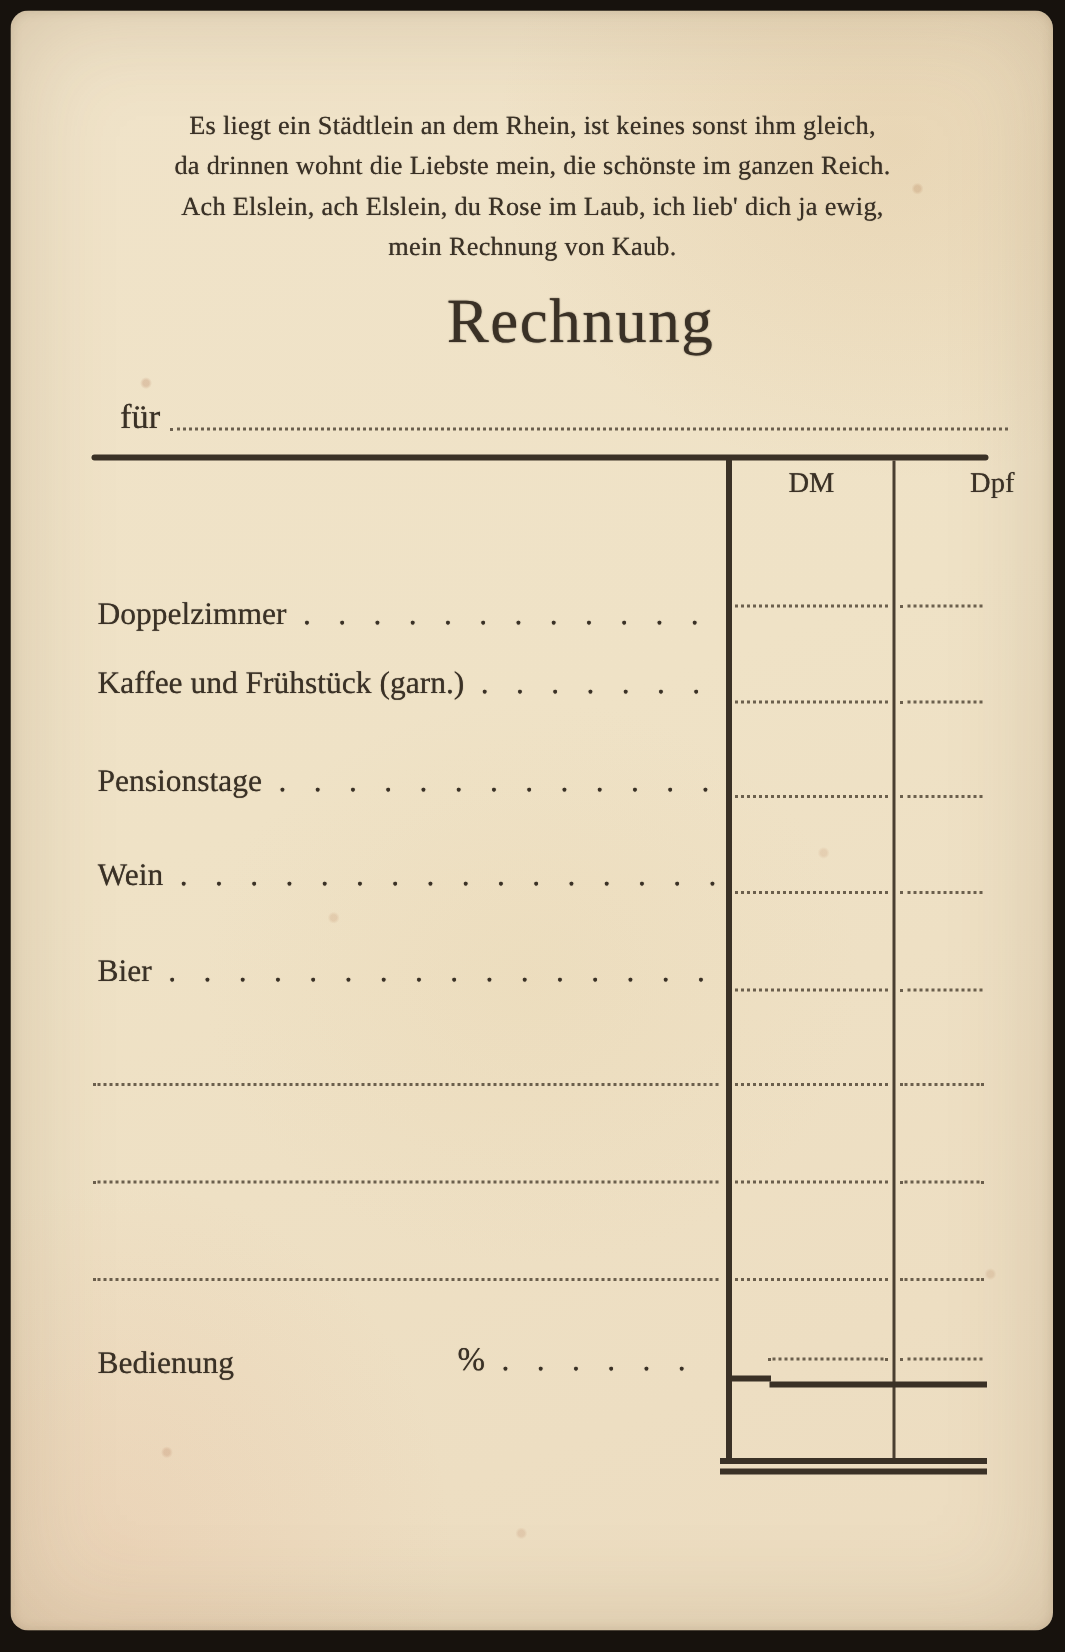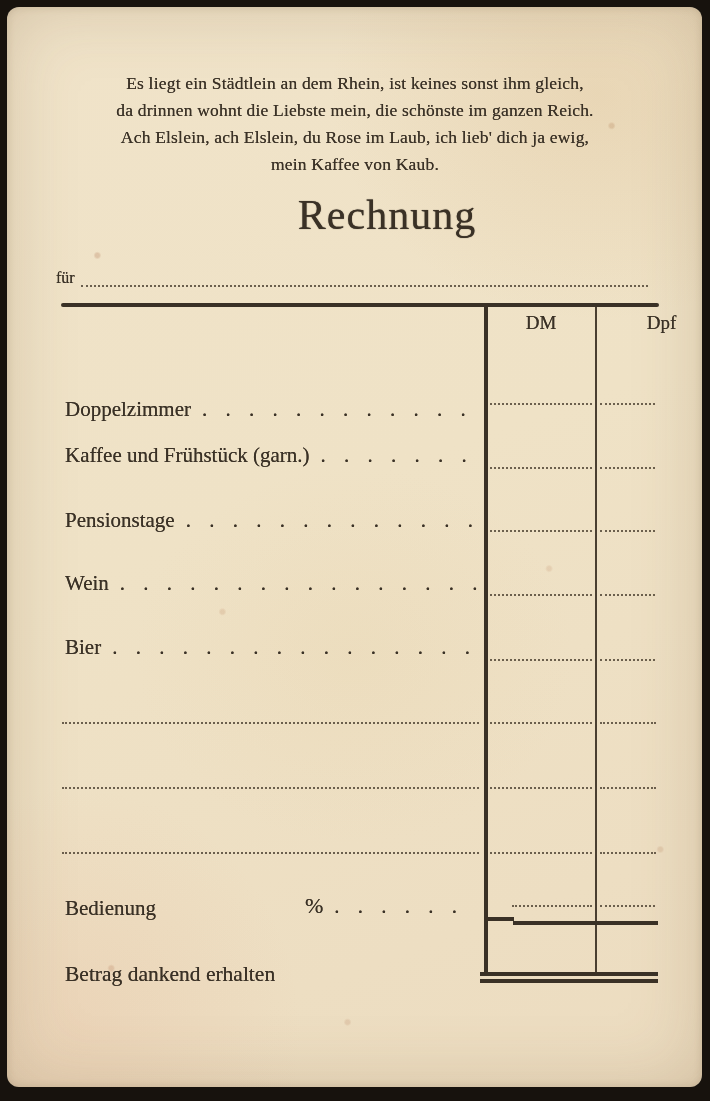--- a/index.html
+++ b/index.html
@@ -34,23 +34,23 @@
     font-size:17.5px;line-height:27px;letter-spacing:.2px;
     text-shadow:0 0 .5px rgba(58,49,38,.85);
   }
   .title{
     left:0;top:190px;width:710px;text-align:center;
     font-size:42px;line-height:50px;letter-spacing:1px;
     text-shadow:0 0 .9px rgba(58,49,38,.95);
     margin-left:32px;
   }
   .for-row{
-    left:56px;top:264px;width:592px;height:28px;
+    left:80px;top:264px;width:592px;height:28px;
     display:flex;align-items:flex-start;
-    font-size:16px;line-height:28px;
+    font-size:23px;line-height:28px;
     text-shadow:0 0 .5px rgba(58,49,38,.85);
   }
   .for-fill{flex:1;margin-left:6px;align-self:flex-end;height:0;
     border-bottom:2px dotted rgba(74,63,47,.8);margin-bottom:5px;}
   .rule-top{left:61px;top:303px;width:598px;height:4px;border-radius:2px;}
   .v-thick{left:484px;top:305px;width:3.5px;height:669px;}
   .v-thin{left:595px;top:307px;width:2px;height:666px;background:#4a3f31;}
   .colhead{top:311px;text-align:center;font-size:19px;line-height:24px;
     text-shadow:0 0 .5px rgba(58,49,38,.85);}
   .row{
@@ -77,21 +77,21 @@
 </head>
 <body>
 
 <div class="stage">
   <div class="card"></div>
 
   <div class="abs poem">
     <div>Es liegt ein Städtlein an dem Rhein, ist keines sonst ihm gleich,</div>
     <div>da drinnen wohnt die Liebste mein, die schönste im ganzen Reich.</div>
     <div>Ach Elslein, ach Elslein, du Rose im Laub, ich lieb' dich ja ewig,</div>
-    <div>mein Kaffee von Kaub.</div>
+    <div>mein Rechnung von Kaub.</div>
   </div>
 
   <div class="abs title">Rechnung</div>
 
   <div class="abs for-row">
     <span>für</span>
     <span class="for-fill"></span>
   </div>
 
   <div class="abs ink rule-top"></div>
@@ -148,16 +148,15 @@
   <div class="abs svc-label">Bedienung</div>
   <div class="abs svc-pct">
     <span>%</span>
     <span class="leader">. . . . . .</span>
   </div>
   <div class="abs dotline" style="left:512px;width:80px;top:899px;"></div>
   <div class="abs dotline" style="left:600px;width:55px;top:899px;"></div>
   <div class="abs ink sum-dash"></div>
   <div class="abs ink sum-line"></div>
 
-  <div class="abs footer-note">Betrag dankend erhalten</div>
   <div class="abs ink dbl-a"></div>
   <div class="abs ink dbl-b"></div>
 </div>
 
 </body></html>

